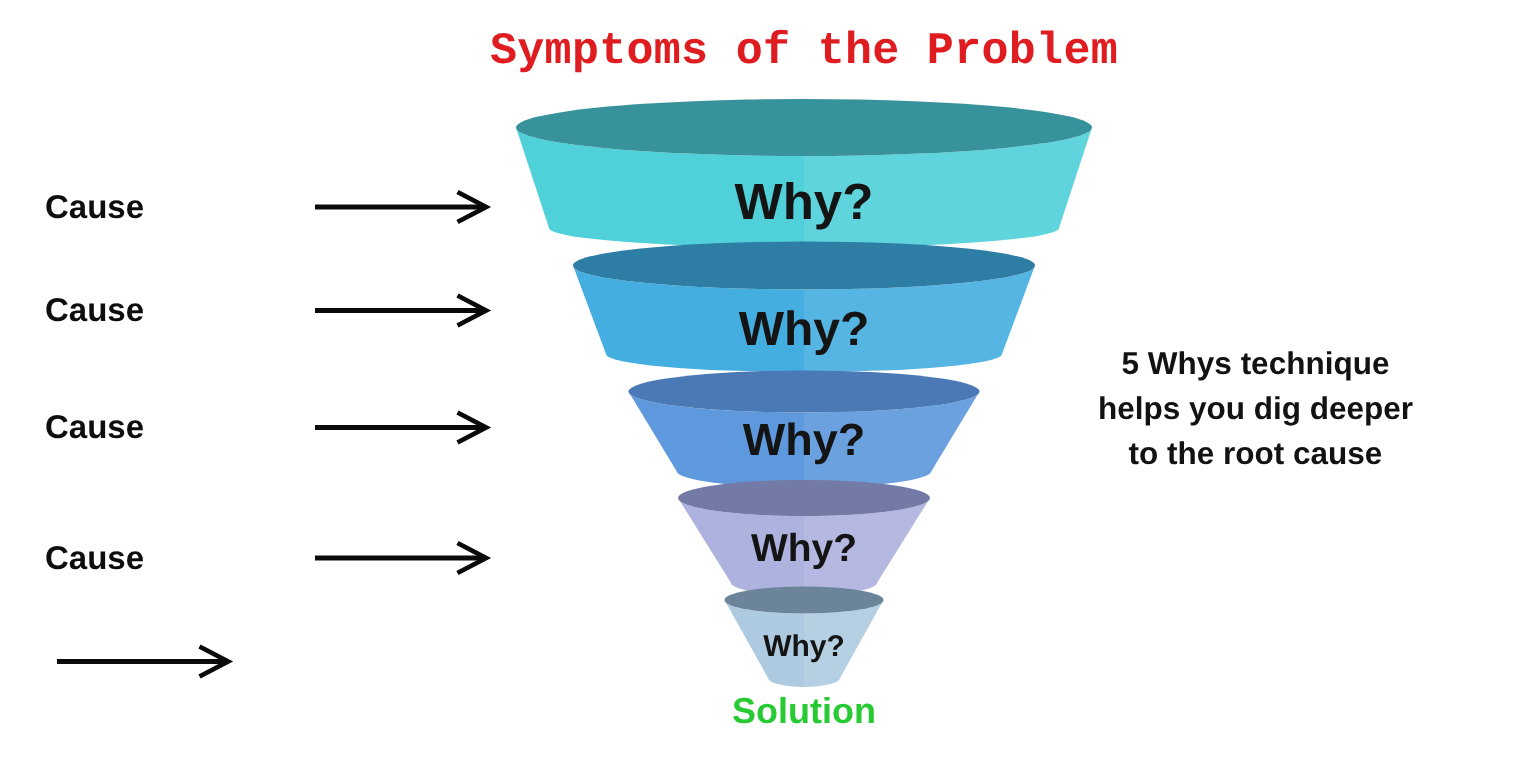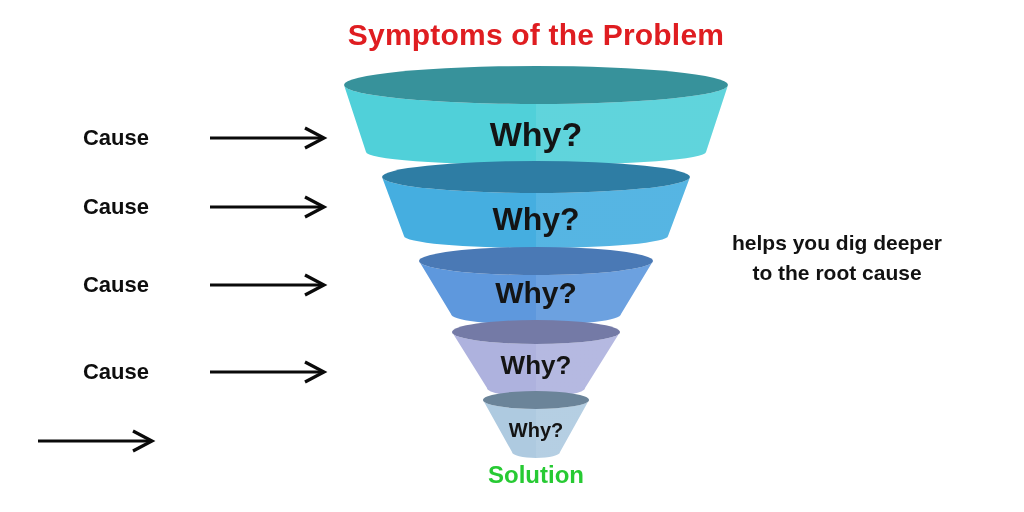--- a/index.html
+++ b/index.html
@@ -18,34 +18,34 @@
   }
   .note{
     position:absolute;left:692px;top:228px;width:290px;
     text-align:center;font-size:21px;font-weight:700;line-height:30px;color:#121212;
   }
   .row{
     position:absolute;left:30px;width:320px;height:30px;
     display:flex;align-items:center;
   }
   .row .lbl{
-    width:172px;text-align:center;font-size:22px;font-weight:700;color:#0e0e0e;
+    width:172px;text-align:left;font-size:22px;font-weight:700;color:#0e0e0e;
   }
   .row .arrow{margin-left:6px;display:block;}
   svg text.why{
     text-anchor:middle;font-weight:700;fill:#141414;
     font-family:"Liberation Sans", sans-serif;
   }
   .w1{font-size:34px}.w2{font-size:32px}.w3{font-size:30px}.w4{font-size:26px}.w5{font-size:20px}
   #funnel{position:absolute;left:0;top:0;}
 </style>
 </head>
 <body>
 
-<div class="title" style="color: rgb(223, 29, 33);">Symptoms of the Problem</div>
+<div class="title" style="color: rgb(223, 29, 33); font-family: Liberation Mono, monospace;">Symptoms of the Problem</div>
 
 <svg id="funnel" width="1024" height="512" viewBox="0 0 1024 512">
   <defs>
     <linearGradient id="halfLight" x1="0" y1="0" x2="1" y2="0">
       <stop offset="0.5" stop-color="#ffffff" stop-opacity="0"></stop>
       <stop offset="0.5" stop-color="#ffffff" stop-opacity="0.09"></stop>
     </linearGradient>
   </defs>
 
   <g>
@@ -113,17 +113,18 @@
   </svg>
 </div>
 <div class="row" style="top:426px">
   <svg class="arrow" width="132" height="26" viewBox="0 0 132 26">
     <line x1="2" y1="13" x2="113" y2="13" stroke="#0a0a0a" stroke-width="3.2"></line>
     <polyline points="97,3 116,13 97,23" fill="none" stroke="#0a0a0a" stroke-width="3.2"></polyline>
   </svg>
 </div>
 
 <div class="note">
+  <div>5 Whys technique</div>
   <div>helps you dig deeper</div>
   <div>to the root cause</div>
 </div>
 
 <div class="solution" style="color: rgb(39, 202, 51);">Solution</div>
 
 </body></html>

